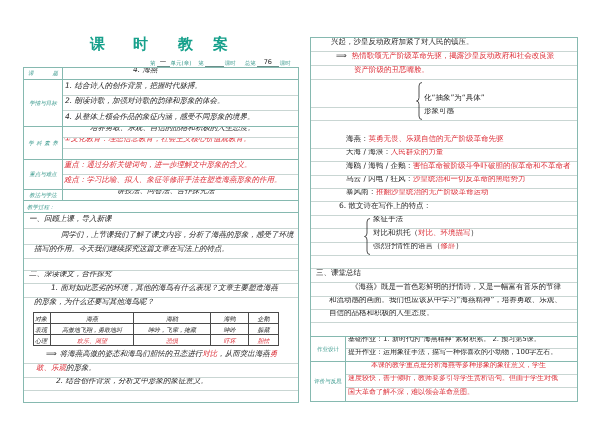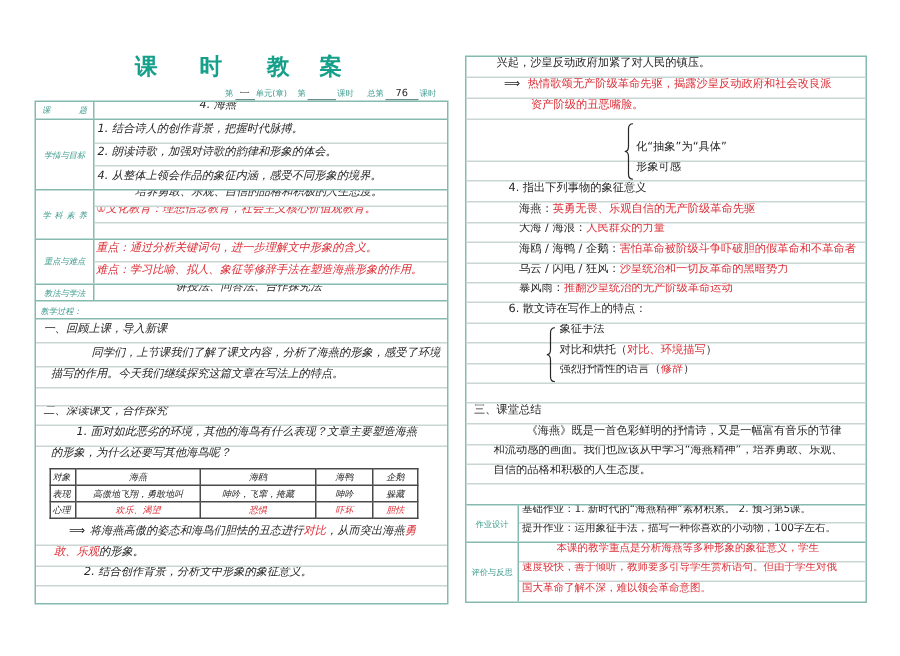--- a/index.html
+++ b/index.html
@@ -163,21 +163,20 @@
     <span class="red">热情歌颂无产阶级革命先驱，揭露沙皇反动政府和社会改良派</span>
   </div>
   <div class="hl red" style="top:28px;height:14px;padding-left:43px">资产阶级的丑恶嘴脸。</div>
 
   <div class="hl" style="top:56px;height:14px;padding-left:113px">化“抽象”为“具体”</div>
   <div class="hl" style="top:70px;height:13px;padding-left:113px">形象可感</div>
   <svg class="brace" style="left:105px;top:44px" width="7" height="38" viewBox="0 0 7 38">
     <path d="M6,0.5 Q3,0.5 3,4 L3,15.5 Q3,19 0.5,19 Q3,19 3,22.5 L3,34 Q3,37.5 6,37.5" fill="none" stroke="#262626" stroke-width="0.8"></path>
   </svg>
 
-  <div class="hl" style="top:83px;height:14px;padding-left:28px">4. 指出下列事物的象征意义</div>
   <div class="hl" style="top:97px;height:14px;padding-left:35px">
     <span>海燕：</span>
     <span class="red">英勇无畏、乐观自信的无产阶级革命先驱</span>
   </div>
   <div class="hl" style="top:111px;height:13px;padding-left:35px">
     <span>大海 / 海浪：</span>
     <span class="red">人民群众的力量</span>
   </div>
   <div class="hl" style="top:124px;height:14px;padding-left:35px">
     <span>海鸥 / 海鸭 / 企鹅：</span>

